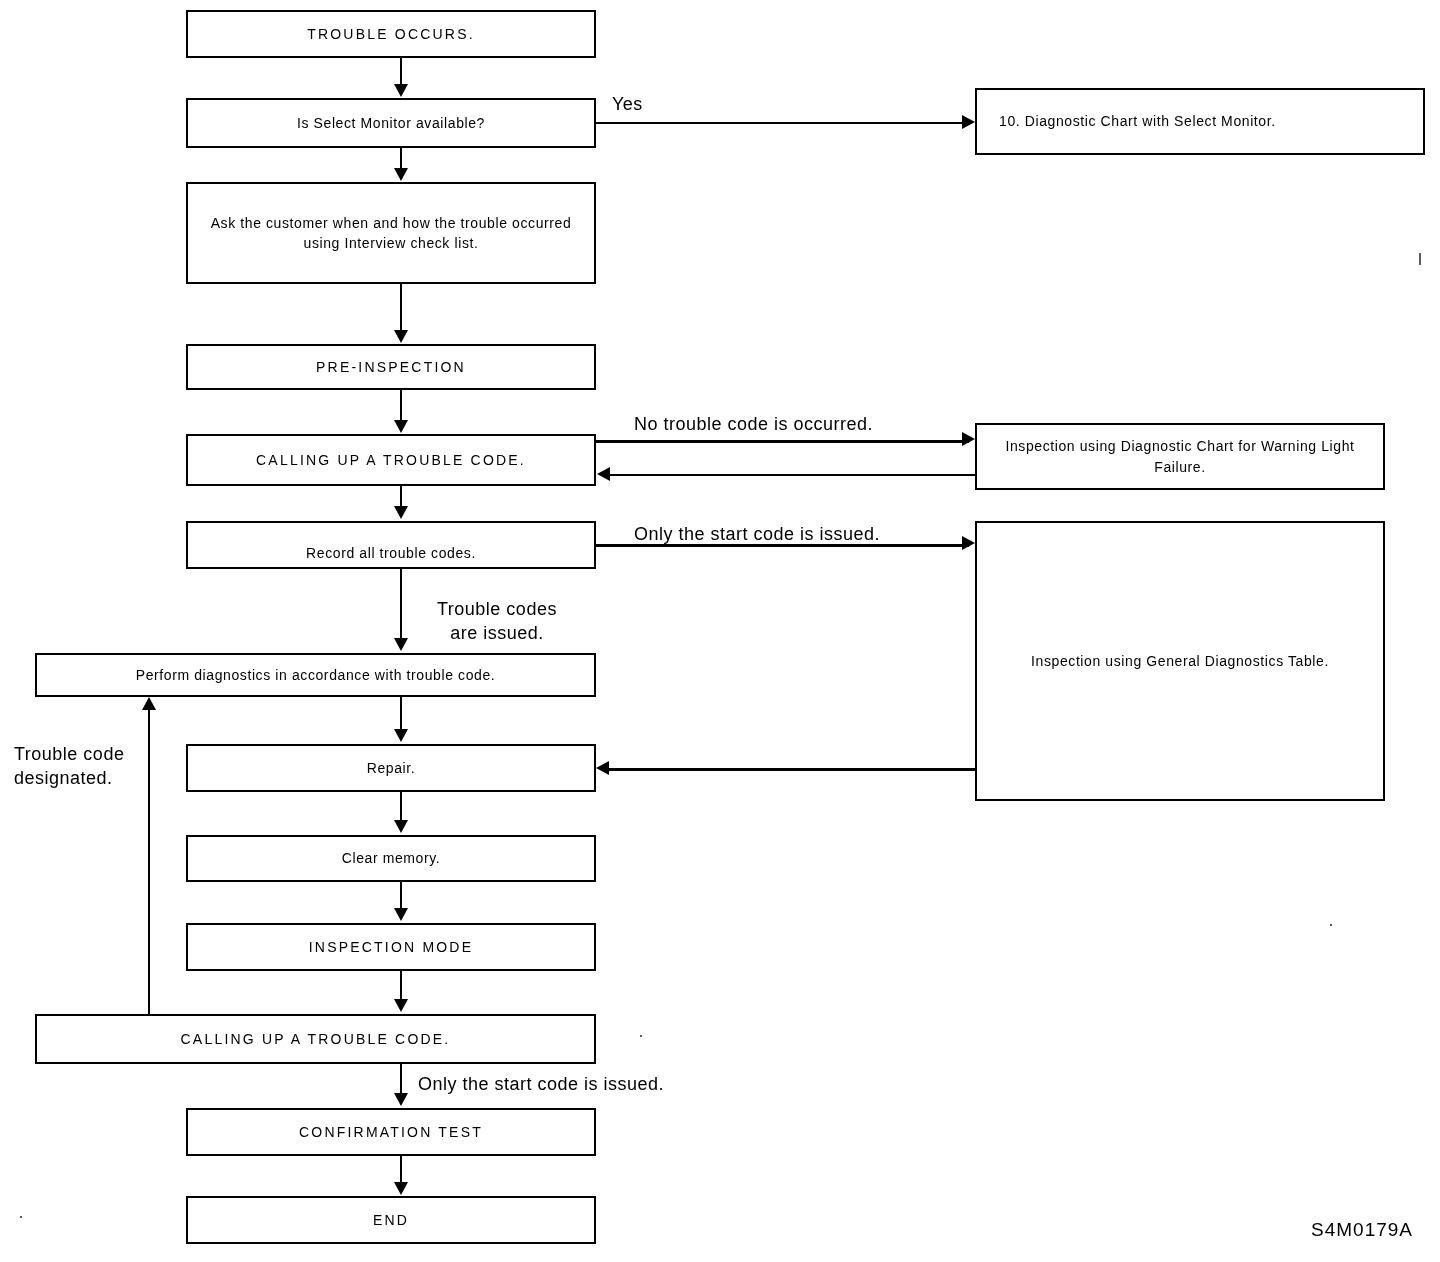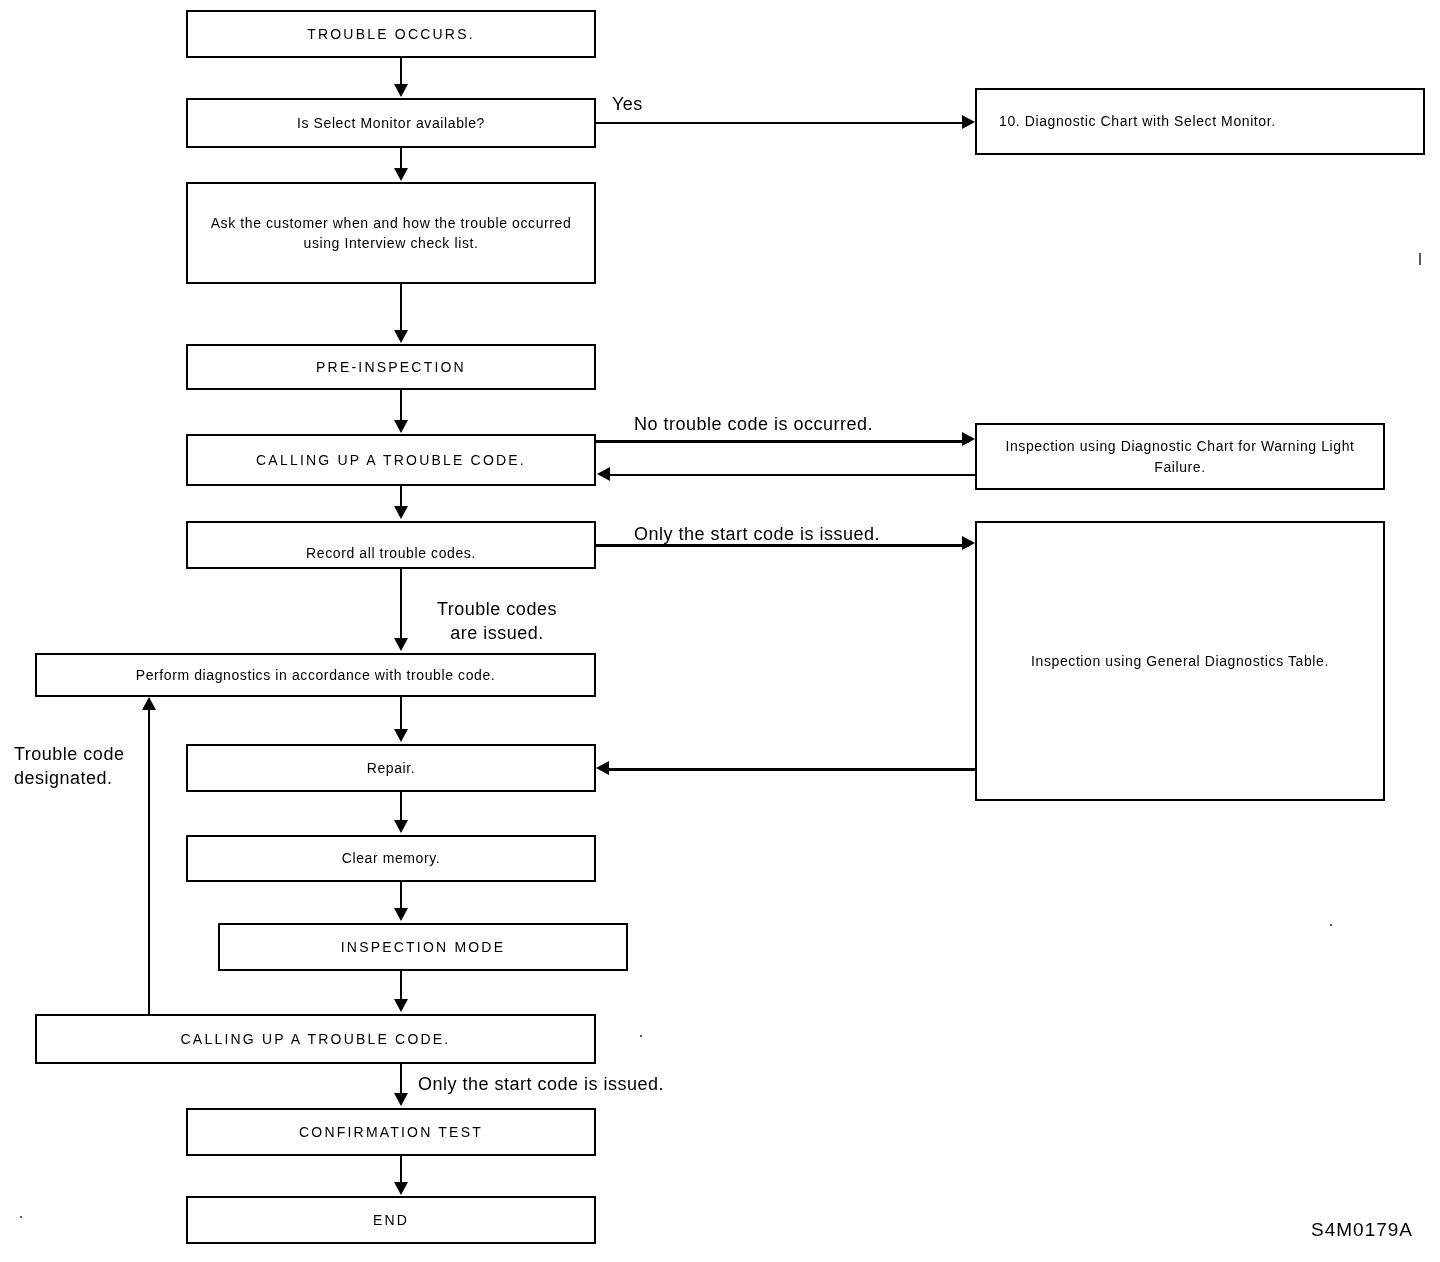--- a/index.html
+++ b/index.html
@@ -143,21 +143,21 @@
   </div>
 
   <div class="box" style="left:186px; top:744px; width:410px; height:48px;">
     <span>Repair.</span>
   </div>
 
   <div class="box" style="left:186px; top:835px; width:410px; height:47px;">
     <span>Clear memory.</span>
   </div>
 
-  <div class="box wide-letter" style="left:186px; top:923px; width:410px; height:48px;margin-left:32px;">
+  <div class="box wide-letter" style="left:186px; top:923px; width:410px; height:48px;">
     <span>INSPECTION MODE</span>
   </div>
 
   <div class="box wide-letter" style="left:35px; top:1014px; width:561px; height:50px;">
     <span>CALLING UP A TROUBLE CODE.</span>
   </div>
 
   <div class="box wide-letter" style="left:186px; top:1108px; width:410px; height:48px;">
     <span>CONFIRMATION TEST</span>
   </div>

